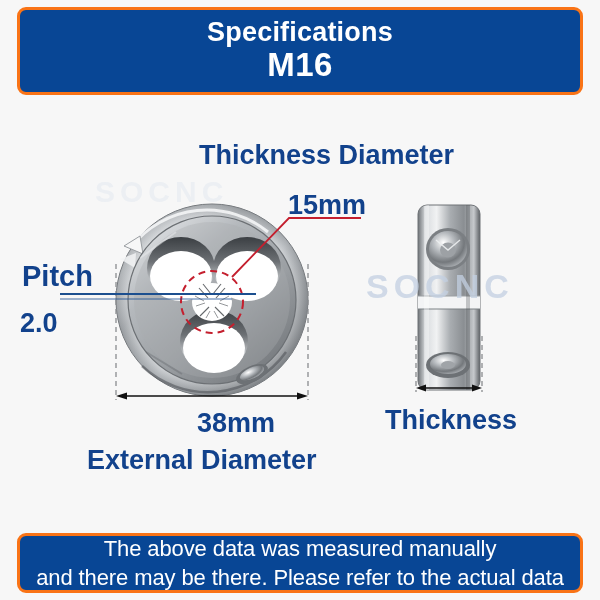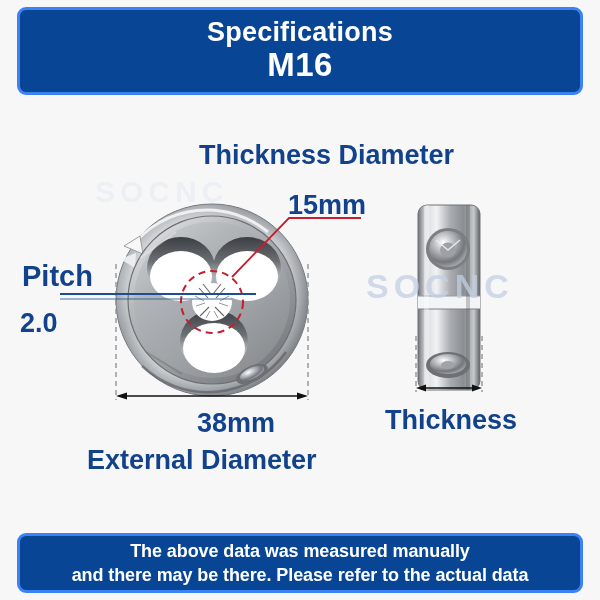--- a/index.html
+++ b/index.html
@@ -8,35 +8,35 @@
     background: #f7f7f7;
     font-family: "Liberation Sans", sans-serif;
     overflow: hidden;
   }
   #page { position: relative; width: 600px; height: 600px; background: #f7f7f7; }
 
   
   .banner {
     position: absolute;
     background: #084695;
-    border: 3px solid #3b82f6;
+    border: 3px solid #f97316;
     border-radius: 9px;
     color: #ffffff;
     text-align: center;
     display: flex;
     flex-direction: column;
     align-items: center;
     justify-content: center;
   }
   #header-banner { left: 17px; top: 7px; width: 566px; height: 88px; }
   #header-title { font-size: 27px; font-weight: bold; line-height: 1.05; letter-spacing: .2px; }
   #header-model { font-size: 33px; font-weight: bold; line-height: 1.15; letter-spacing: .4px; }
 
   #footer-banner { left: 17px; top: 533px; width: 566px; height: 60px; }
-  .footer-line { font-size: 18px; font-weight: bold; line-height: 1.34; letter-spacing: -.1px; }
+  .footer-line { font-size: 22px; font-weight: normal; line-height: 1.34; letter-spacing: -.1px; }
 
   
   .label {
     position: absolute;
     color: #12428c;
     font-weight: bold;
     white-space: nowrap;
   }
   #lbl-internal-diameter { left: 199px; top: 140px; font-size: 27px; }
   #lbl-internal-value    { left: 288px; top: 190px; font-size: 27px; }

